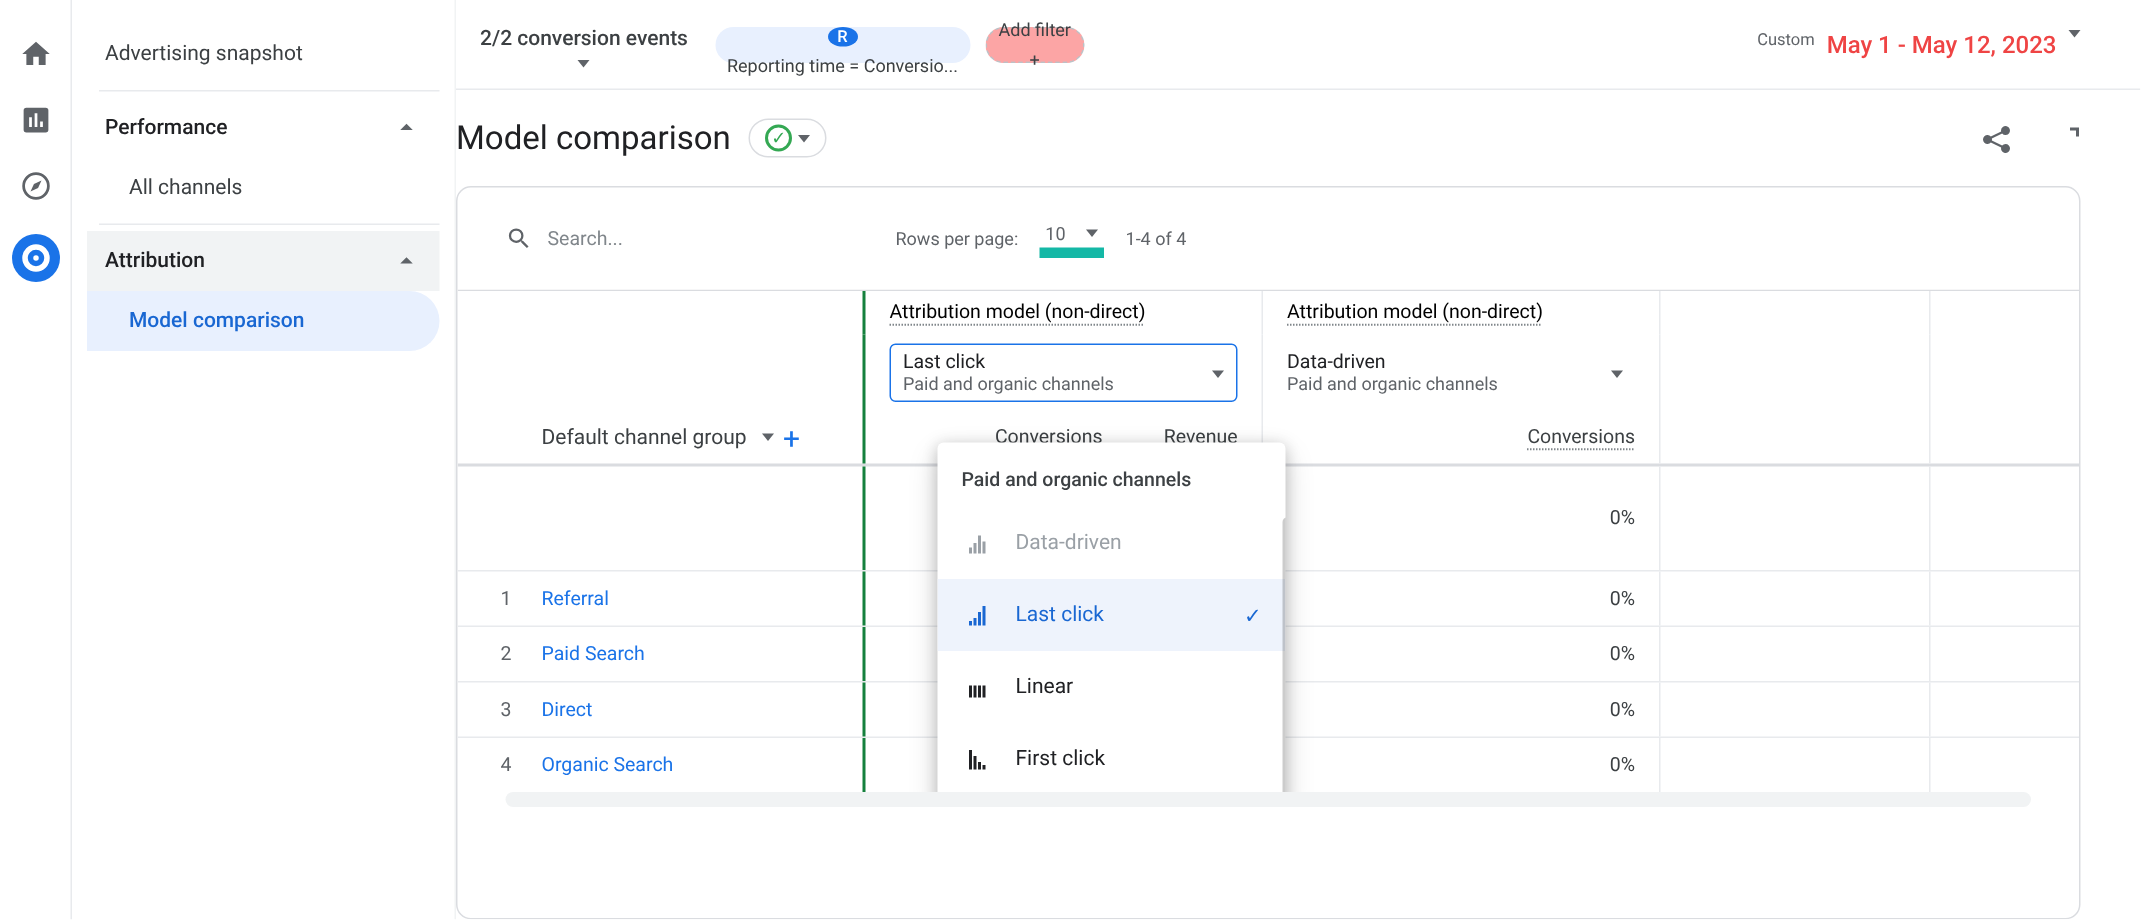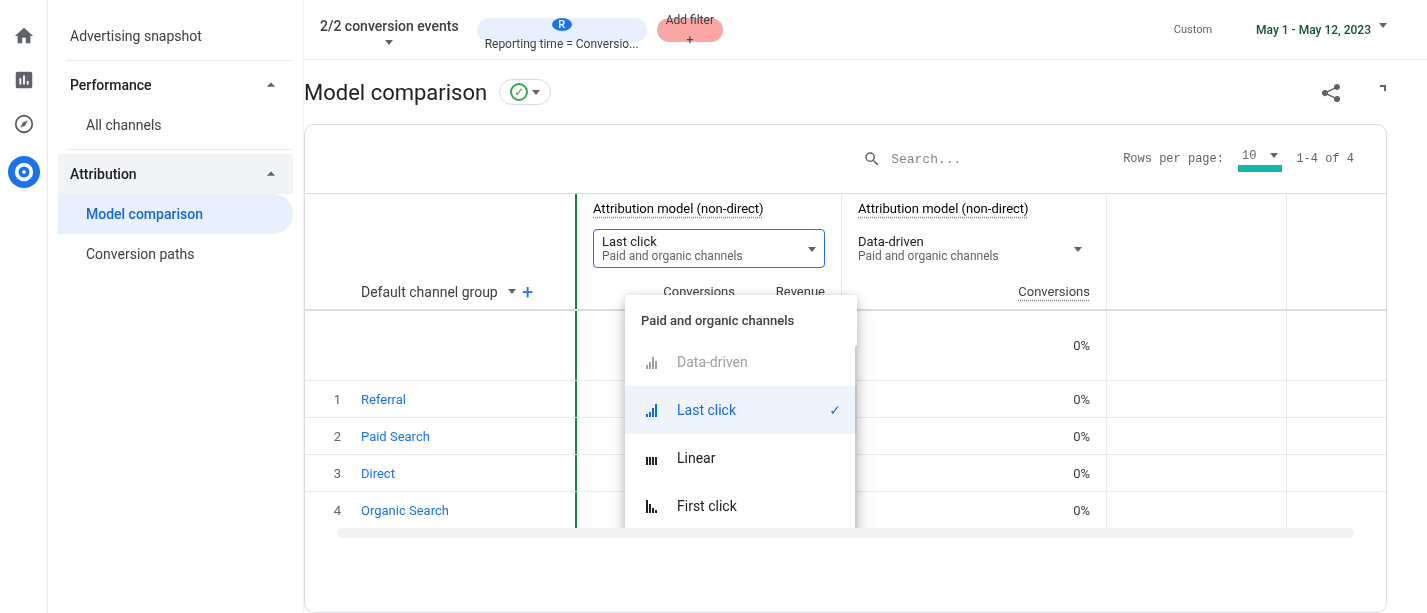--- a/index.html
+++ b/index.html
@@ -113,21 +113,21 @@
       cursor: pointer;
       justify-content: center;
     }
     .date-block {
       display: flex;
       align-items: flex-start;
       gap: 8px;
       cursor: pointer;
     }
     .date-block .label { font-size: 11px; color: #5f6368; }
-    .date-block .range { font-size: 12px; font-weight: 500; color: #14532d; margin-left: 36px; }
+    .date-block .range { font-size: 16px; font-weight: 500; color: #ef4444; }
     .tri { width: 0; height: 0; border-left: 4px solid transparent; border-right: 4px solid transparent; border-top: 5px solid #5f6368; }
     
     .subbar {
       height: 64px;
       display: flex;
       align-items: center;
       justify-content: space-between;
       padding: 0 40px 0 0;
     }
     .title-wrap { display: flex; align-items: center; gap: 12px; }
@@ -164,22 +164,21 @@
       background: #fff;
       display: flex;
       flex-direction: column;
       overflow: hidden;
     }
     .card-top {
       height: 68px;
       display: flex;
       align-items: center;
       padding: 0 32px;
-      justify-content: flex-end;
-      font-family: Liberation Mono, monospace;
+      justify-content: flex-start;
     }
     .search-wrap { display: flex; align-items: center; gap: 10px; color: #5f6368; width: 260px;}
     .search-wrap input {
       border: none; outline: none; font-size: 13px; color: #3c4043; width: 200px;
       font-family: inherit;
     }
     .search-wrap input::placeholder { color: #80868b; }
     .pager { display: flex; align-items: center; gap: 14px; font-size: 12px; color: #5f6368; }
     .pager .sel { display: flex; align-items: center; border-bottom: 7px solid #14b8a6; padding: 2px 4px; gap: 14px; cursor: pointer; }
     
@@ -312,21 +311,20 @@
   </div>
   <div class="side-link side-sub">All channels</div>
   <hr>
   <div class="side-group" style="background:#f1f3f4;border-radius:0;">
     <span>Attribution</span>
     <svg class="chevron" viewBox="0 0 24 24">
         <path d="M7 14l5-5 5 5z"></path>
       </svg>
   </div>
   <div class="side-link side-sub active">Model comparison</div>
-  <div class="side-link side-sub">Conversion paths</div>
 </div>
 
 <div class="main">
   <div class="topbar">
     <div class="topbar-left">
       <div class="chip dropdown">
         <span>2/2 conversion events</span>
         <span class="tri"></span>
       </div>
       <div class="chip rep">

